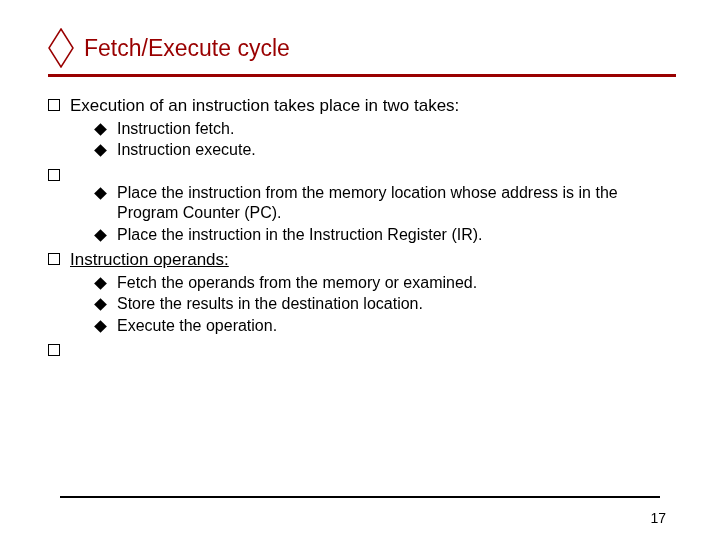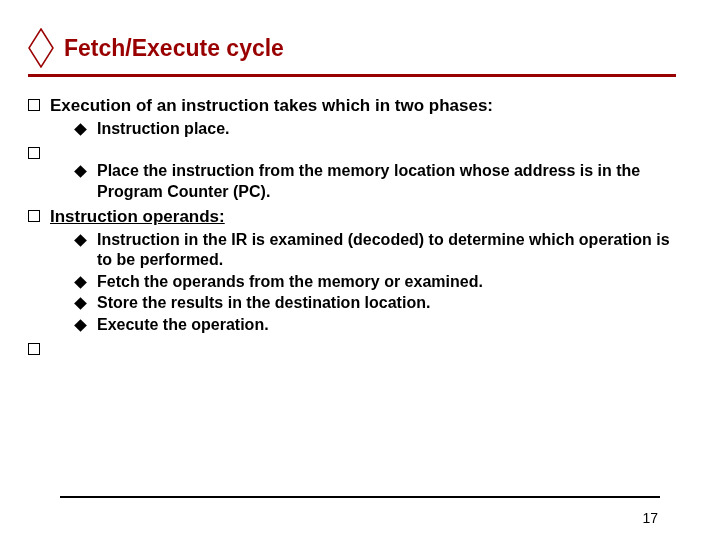--- a/index.html
+++ b/index.html
@@ -6,22 +6,21 @@
   html, body { margin: 0; padding: 0; }
   body {
     width: 720px;
     height: 540px;
     background: #fff;
     font-family: "Comic Sans MS", "Comic Sans", cursive, sans-serif;
     position: relative;
     overflow: hidden;
   }
   .slide {
-    padding: 28px 44px 0 28px;
-    font-weight: bold;
+    padding: 28px 44px 0 48px;
   }
   .title-row {
     display: flex;
     align-items: center;
     gap: 10px;
     margin-bottom: 6px;
   }
   .diamond {
     width: 26px;
     height: 40px;
@@ -69,21 +68,21 @@
   .underline { text-decoration: underline; }
   .hr {
     position: absolute;
     left: 60px; right: 60px;
     bottom: 42px;
     height: 2px;
     background: #000;
   }
   .pagenum {
     position: absolute;
-    right: 62px;
+    right: 54px;
     bottom: 14px;
     font-family: Arial, sans-serif;
     font-size: 14px;
     color: #000;
   }
 </style>
 </head>
 <body>
 
 <div class="slide">
@@ -96,42 +95,46 @@
     </span>
     <span class="title">Fetch/Execute cycle</span>
   </div>
 
   <div class="redbar"></div>
 
   <div class="content">
 
     <div class="lvl1">
       <span class="sq"></span>
-      <span>Execution of an instruction takes which in two phases:</span>
+      <span>Execution of an instruction takes place in two takes:</span>
     </div>
     <div class="lvl2">
       <span class="diam2"></span>
-      <span>Instruction place.</span>
+      <span>Instruction fetch.</span>
+    </div>
+    <div class="lvl2">
+      <span class="diam2"></span>
+      <span>Instruction execute.</span>
     </div>
 
     <div class="lvl1">
       <span class="sq"></span>
     </div>
     <div class="lvl2">
       <span class="diam2"></span>
       <span>Place the instruction from the memory location whose address is in the Program Counter (PC).</span>
     </div>
+    <div class="lvl2">
+      <span class="diam2"></span>
+      <span>Place the instruction in the Instruction Register (IR).</span>
+    </div>
 
     <div class="lvl1">
       <span class="sq"></span>
       <span class="underline">Instruction operands:</span>
-    </div>
-    <div class="lvl2">
-      <span class="diam2"></span>
-      <span>Instruction in the IR is examined (decoded) to determine which operation is to be performed.</span>
     </div>
     <div class="lvl2">
       <span class="diam2"></span>
       <span>Fetch the operands from the memory or examined.</span>
     </div>
     <div class="lvl2">
       <span class="diam2"></span>
       <span>Store the results in the destination location.</span>
     </div>
     <div class="lvl2">

